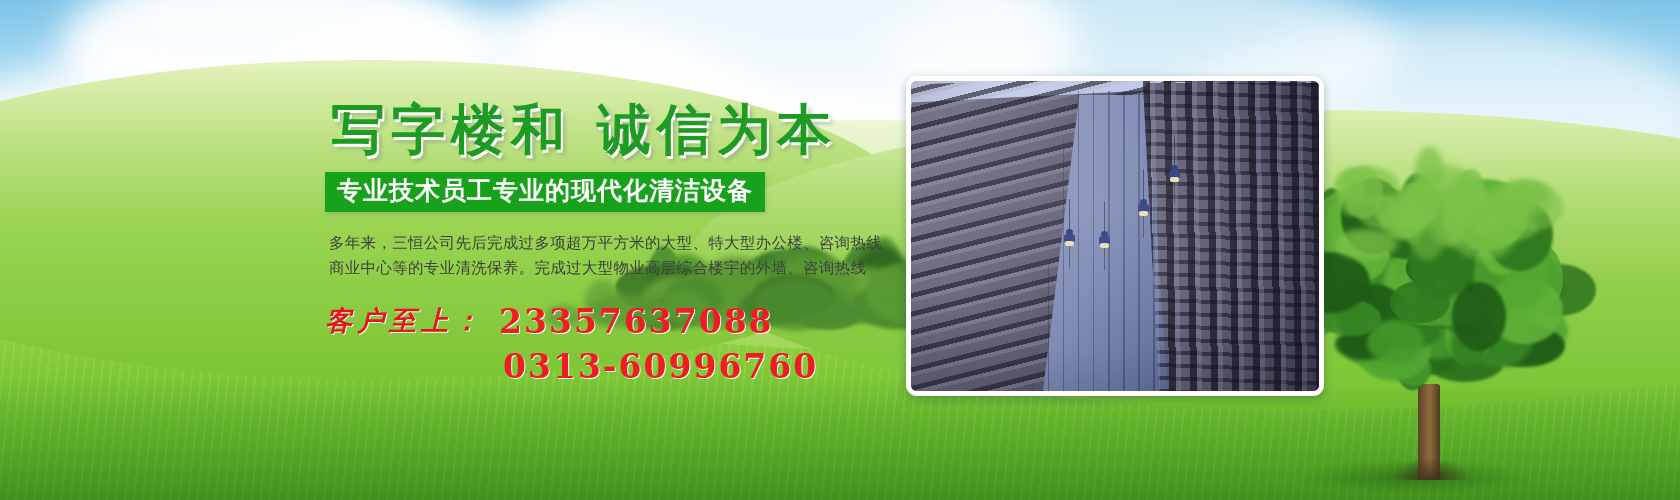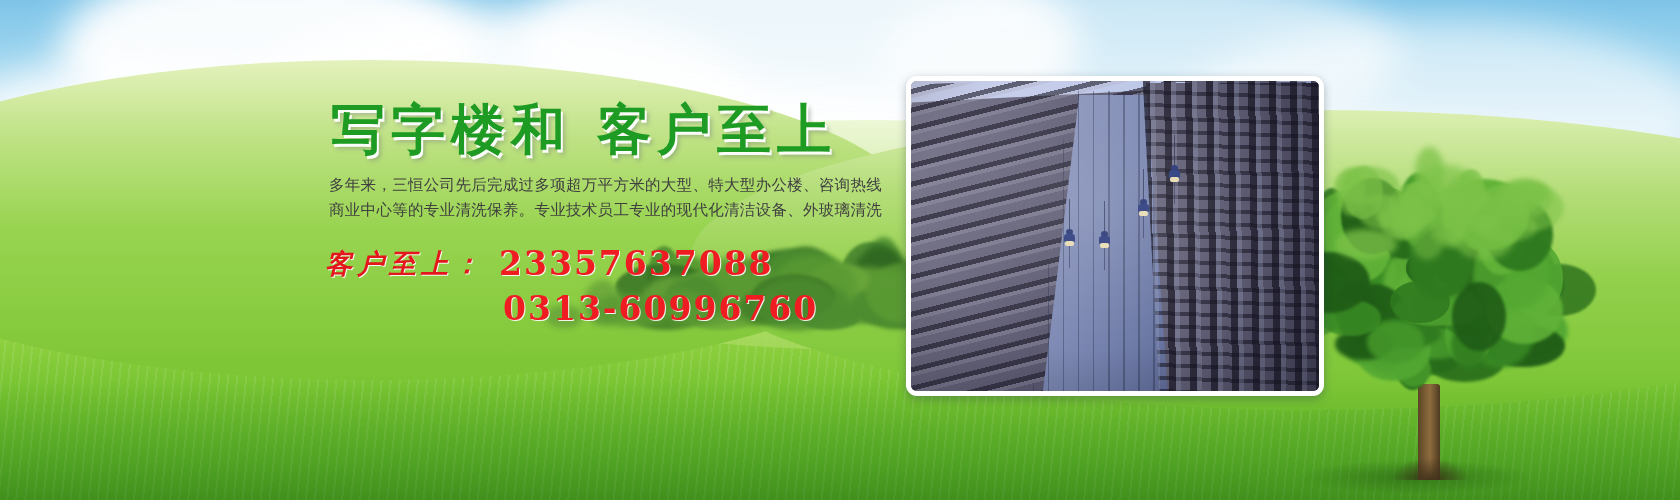--- a/index.html
+++ b/index.html
@@ -457,27 +457,30 @@
       <div class="tb" style="position: absolute; border-radius: 50%; left: 57.5373px; bottom: 250.98px; width: 44.4579px; height: 33.6968px; background: rgb(124, 194, 72); opacity: 0.586685; filter: blur(2.21021px);"></div>
       <div class="tb" style="position: absolute; border-radius: 50%; left: 203.572px; bottom: 274.745px; width: 44.8255px; height: 25.1201px; background: rgb(124, 194, 72); opacity: 0.760348; filter: blur(2.61056px);"></div>
       <div class="tb" style="position: absolute; border-radius: 50%; left: 101.647px; bottom: 249.482px; width: 31.7998px; height: 48.5852px; background: rgb(124, 194, 72); opacity: 0.702421; filter: blur(1.83926px);"></div>
       <div class="tb" style="position: absolute; border-radius: 50%; left: 74.8533px; bottom: 250.505px; width: 50.7642px; height: 35.0317px; background: rgb(124, 194, 72); opacity: 0.738992; filter: blur(2.8852px);"></div>
       <div class="tb" style="position: absolute; border-radius: 50%; left: 197.716px; bottom: 249.513px; width: 66.1073px; height: 46.6699px; background: rgb(124, 194, 72); opacity: 0.548622; filter: blur(2.38865px);"></div>
     </div>
 
   <div class="content">
 
     <div class="headline">
-      <span>写字楼和</span><span class="gap"></span><span>客户至上</span>
-    </div>
-
+      <span>写字楼和</span><span class="gap"></span><span>诚信为本</span>
+    </div>
+
+    <div class="subbar">
+      <div class="subbar-text">专业技术员工专业的现代化清洁设备</div>
+    </div>
 
     <div class="body-copy">
       <p>多年来，三恒公司先后完成过多项超万平方米的大型、特大型办公楼、咨询热线</p>
-      <p>商业中心等的专业清洗保养。专业技术员工专业的现代化清洁设备、外玻璃清洗</p>
+      <p>商业中心等的专业清洗保养。完成过大型物业高层综合楼宇的外墙、咨询热线</p>
     </div>
 
     <div class="hotline">
       <span class="hot-label">客户至上：</span><span class="hot-num">23357637088</span>
       <div class="hot-num2">0313-60996760</div>
     </div>
 
   </div>
 
   <div class="photo">

